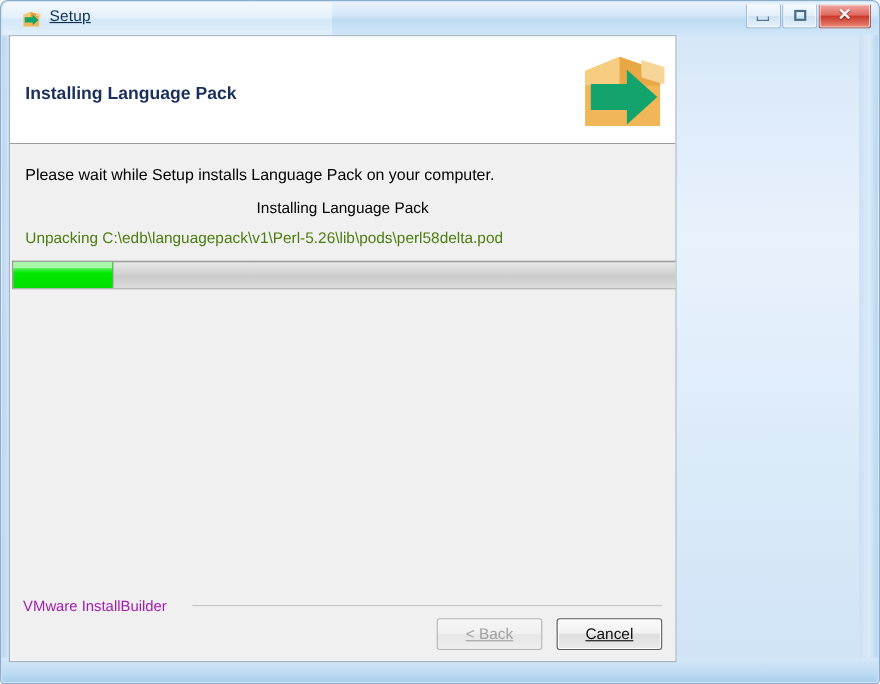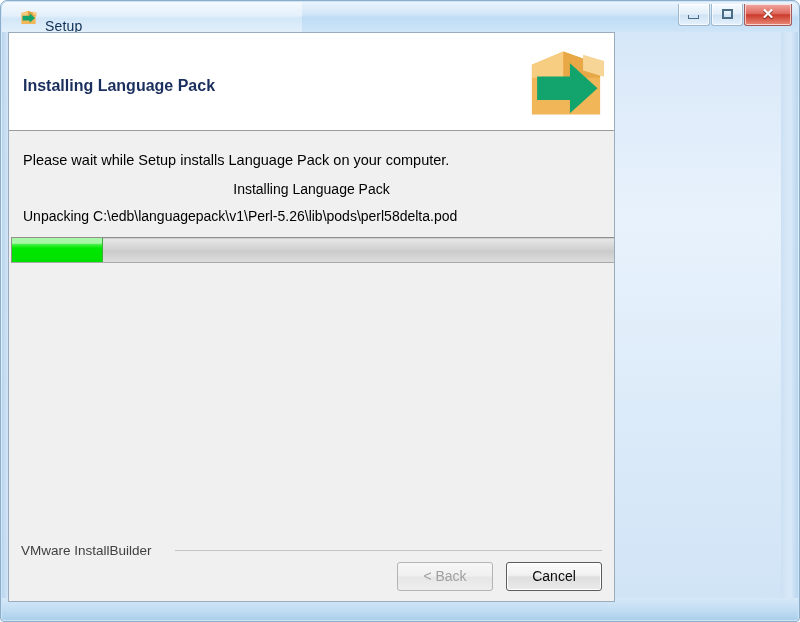--- a/index.html
+++ b/index.html
@@ -66,21 +66,21 @@
         #e2effb 100%);
     border-radius: 6px 0 0 0;
   }
   .title-icon {
     position: absolute;
     left: 17px; top: 6px;
     width: 19px; height: 19px;
   }
   .title-text {
     position: absolute;
-    left: 43px; top: 16px;
+    left: 43px; top: 4px;
     font-size: 14px;
     color: #0d2f52;
     letter-spacing: .2px;
     white-space: nowrap;
     text-decoration: underline;
   }
 
   
   .winbtns {
     position: absolute;
@@ -176,21 +176,21 @@
     position: absolute;
     left: 0; right: 0; top: 50px;
     text-align: center;
     font-size: 14px;
     color: #000000;
   }
   .detail-line {
     position: absolute;
     left: 14px; top: 77px;
     font-size: 14px;
-    color: #000000;
+    color: #4d7c0f;
     white-space: nowrap;
   }
 
   
   .progress-track {
     position: absolute;
     left: 2px; top: 106px;
     width: 762px; height: 26px;
     box-sizing: border-box;
     background: linear-gradient(180deg,#e9e9e9 0%, #d2d2d2 45%, #cbcbcb 55%, #dcdcdc 100%);
@@ -211,21 +211,21 @@
         #00e000 100%);
     border-right: 1px solid #3ab23a;
     box-sizing: border-box;
   }
 
   
   .footer-brand {
     position: absolute;
     left: 12px; bottom: 43px;
     font-size: 13.5px;
-    color: #404040;
+    color: #a21caf;
     white-space: nowrap;
   }
   .footer-rule {
     position: absolute;
     left: 166px; right: 12px; bottom: 50px;
     height: 1px;
     background: #c4c4c4;
   }
 
   .buttons {
@@ -238,20 +238,21 @@
     width: 96px; height: 29px;
     font-size: 14px;
     line-height: 27px;
     text-align: center;
     box-sizing: border-box;
     border-radius: 3px;
     border: 1px solid #b4b4b4;
     background: linear-gradient(180deg,#f6f6f6 0%, #f0f0f0 48%, #e6e6e6 52%, #eeeeee 100%);
     color: #a0a0a0;
     user-select: none;
+    text-decoration: underline;
   }
   .btn.enabled {
     border: 1px solid #5b5b5b;
     color: #0b0b0b;
     background: linear-gradient(180deg,#fbfbfb 0%, #f1f1f1 45%, #dedede 52%, #ebebeb 100%);
     box-shadow: inset 0 0 0 1px #ffffff;
   }
 </style>
 </head>
 <body>

